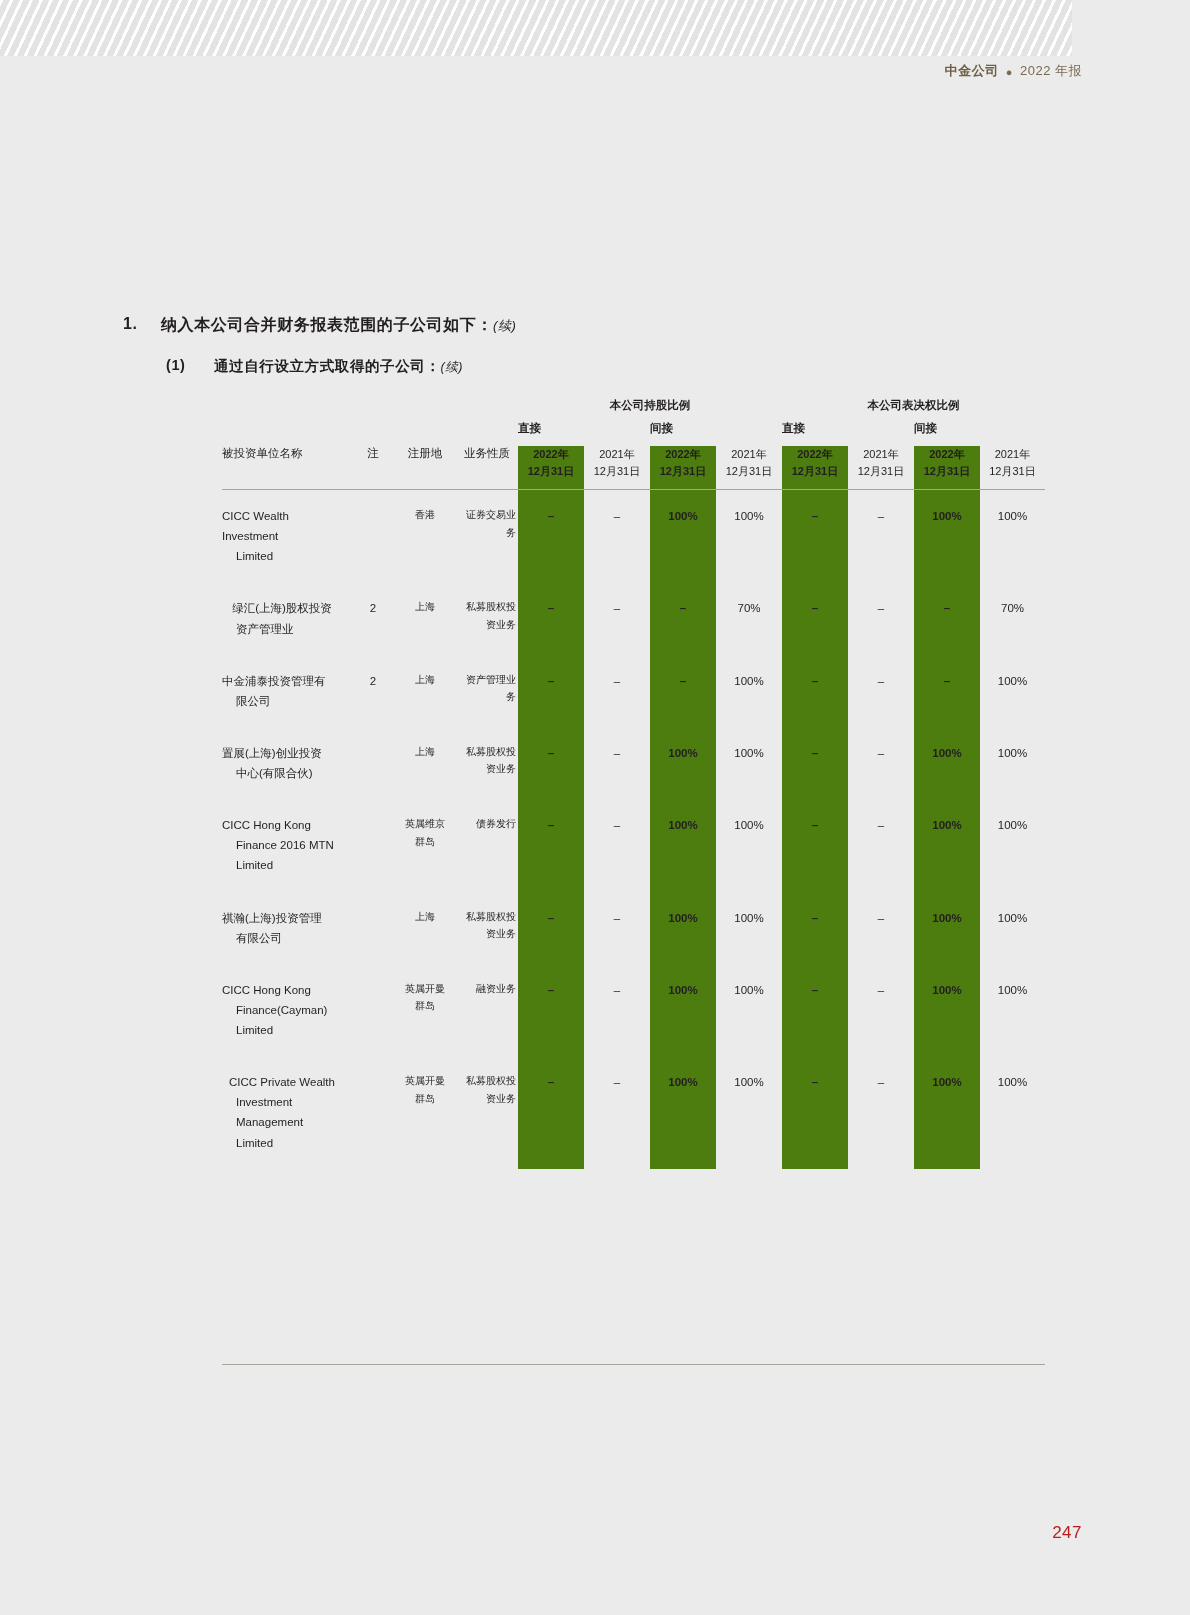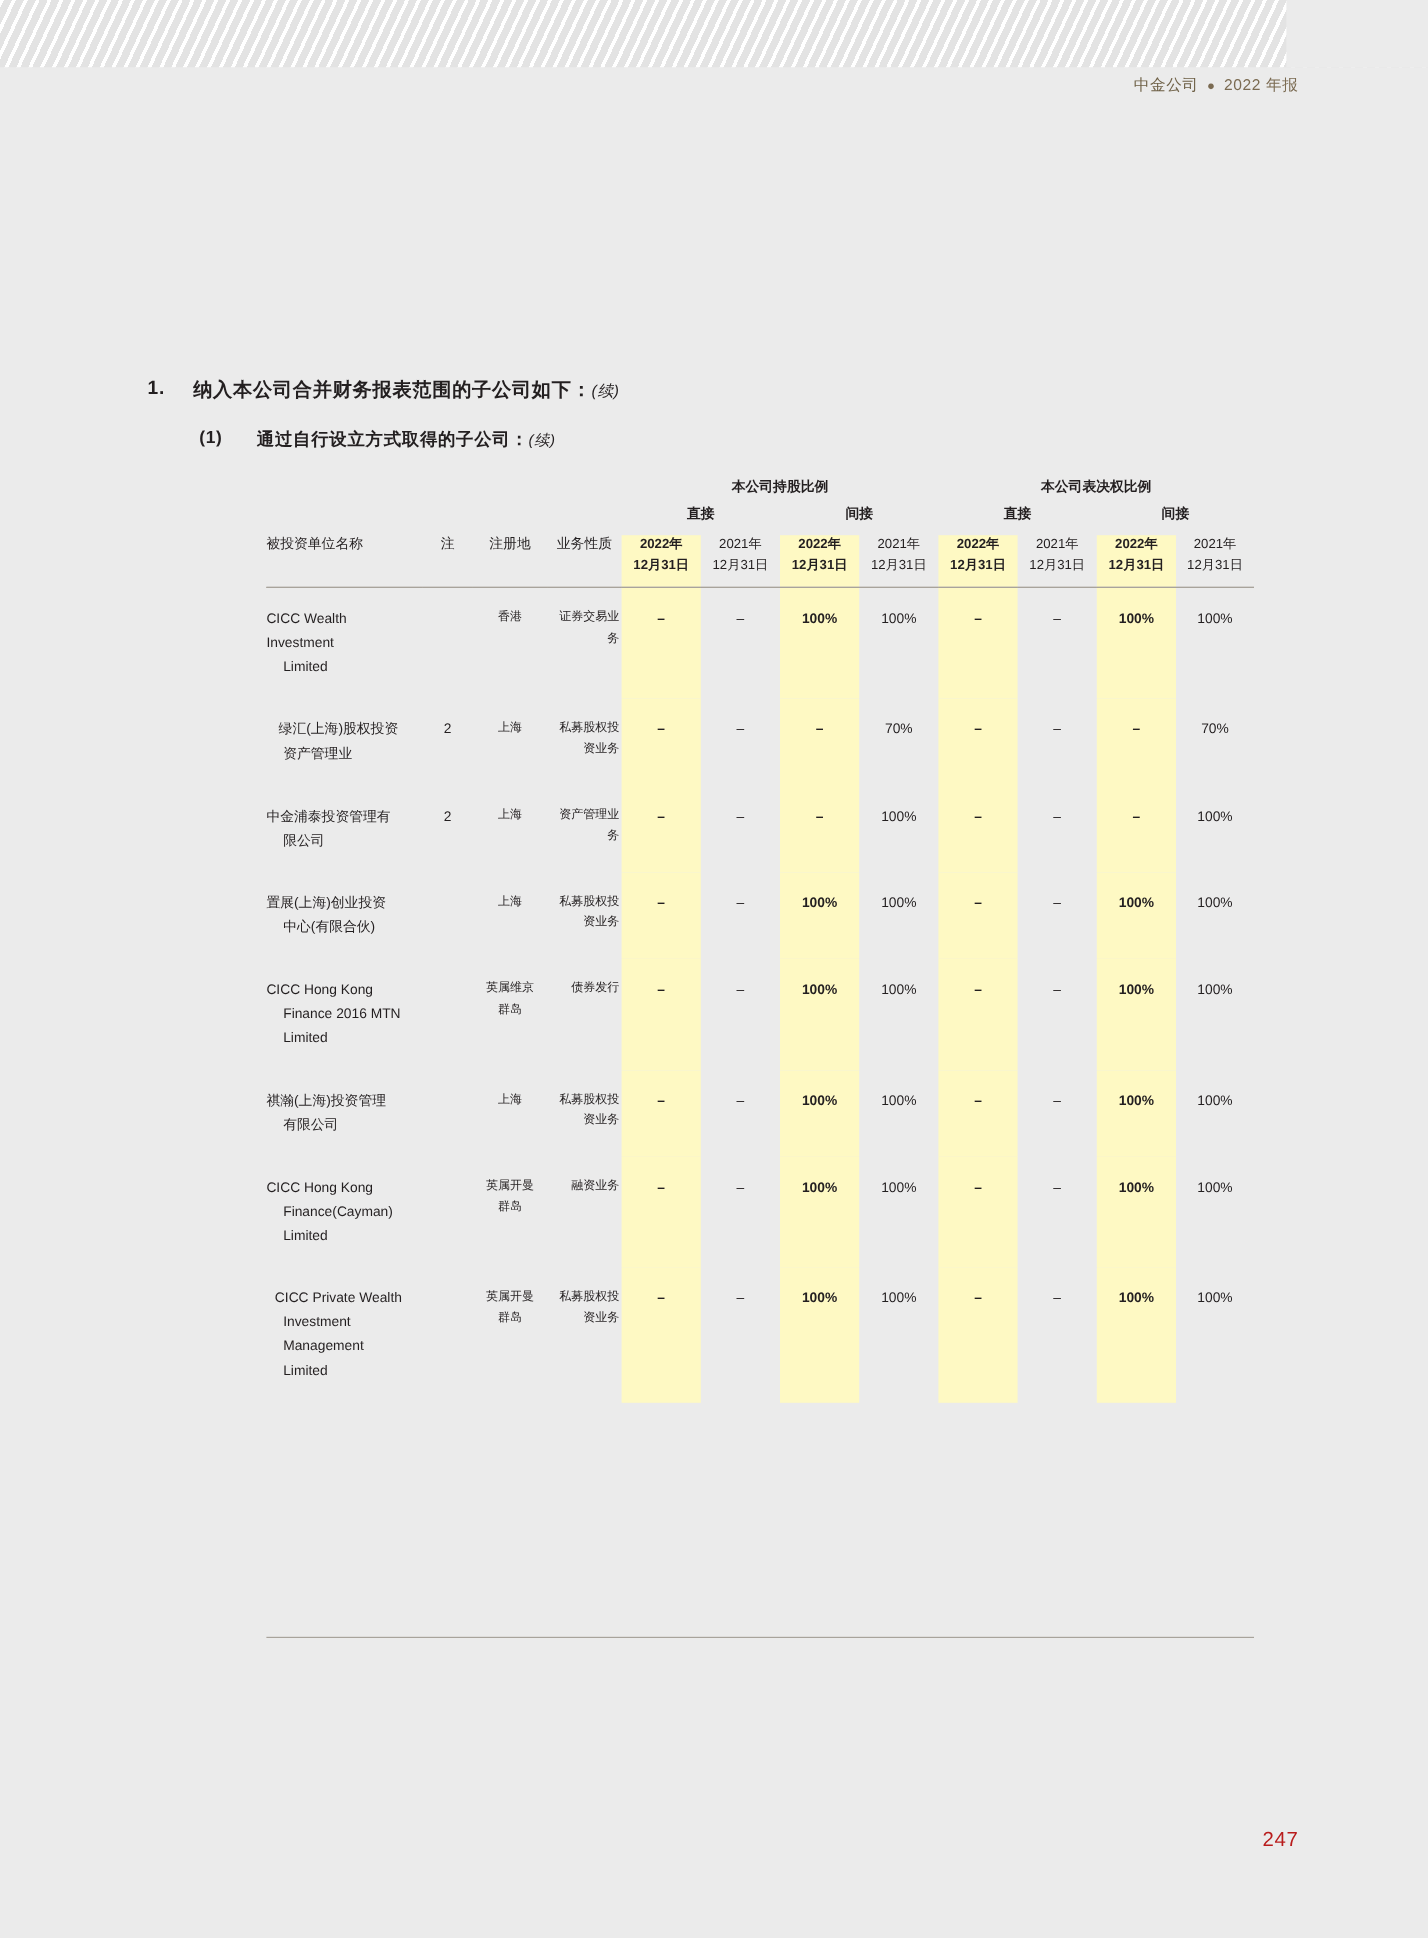--- a/index.html
+++ b/index.html
@@ -47,21 +47,21 @@
 
   .running-head {
     position: absolute;
     top: 62px;
     right: 108px;
     font-size: 13px;
     color: #7b6b52;
     letter-spacing: 0.5px;
   }
   .running-head .bold {
-    font-weight: normal;
+    font-weight: bold;
     color: #6e6046;
     margin-top: 20px;
   }
   .running-head .dot {
     margin: 0 7px;
     font-size: 11px;
     vertical-align: middle;
   }
 
   .h-section {
@@ -144,21 +144,20 @@
     vertical-align: top;
   }
 
   .grp-label {
     text-align: center;
     font-weight: bold;
     font-size: 11.5px;
     padding-bottom: 8px !important;
   }
   .sub-label {
-    text-align: center;
     font-weight: bold;
     font-size: 11.5px;
     padding-bottom: 10px !important;
   }
 
   .yr-head {
     text-align: center;
     font-size: 11px;
     line-height: 1.55;
     padding-bottom: 9px !important;
@@ -179,21 +178,21 @@
 
   .rule-row td {
     border-bottom: 1px solid #a8a39b;
     height: 0;
     font-size: 0;
     line-height: 0;
   }
 
   
   .shade {
-    background: #fef9c3;
+    background: #4d7c0f;
   }
 
   tbody.body td {
     padding-top: 16px !important;
     padding-bottom: 16px !important;
     line-height: 1.75;
   }
   td.name {
     font-size: 11.5px;
     padding-right: 10px !important;

